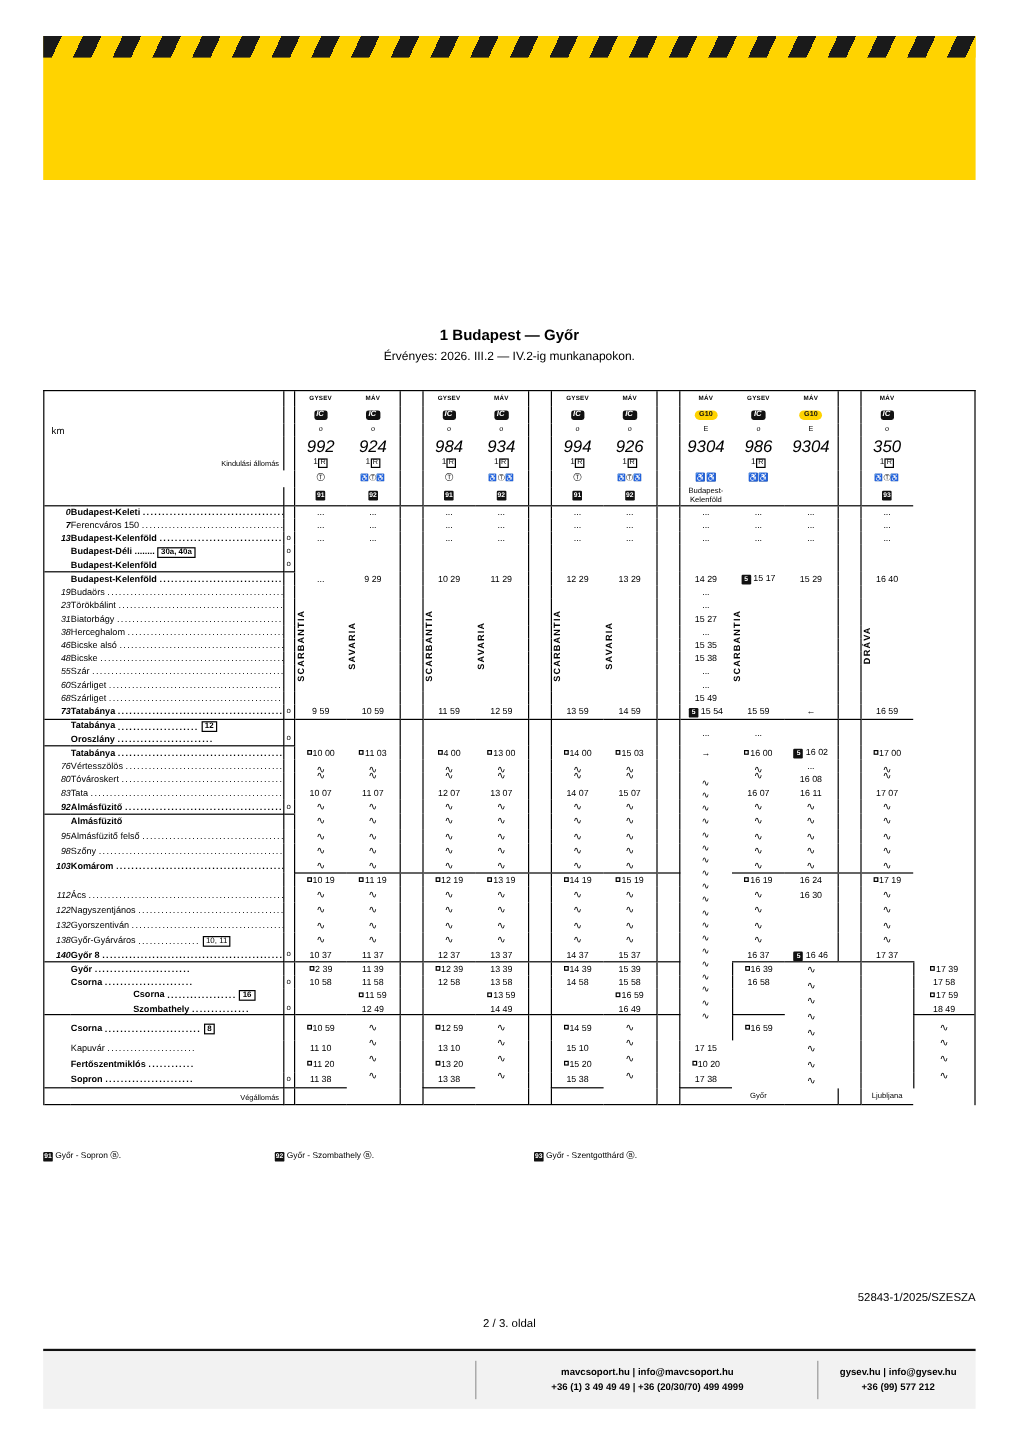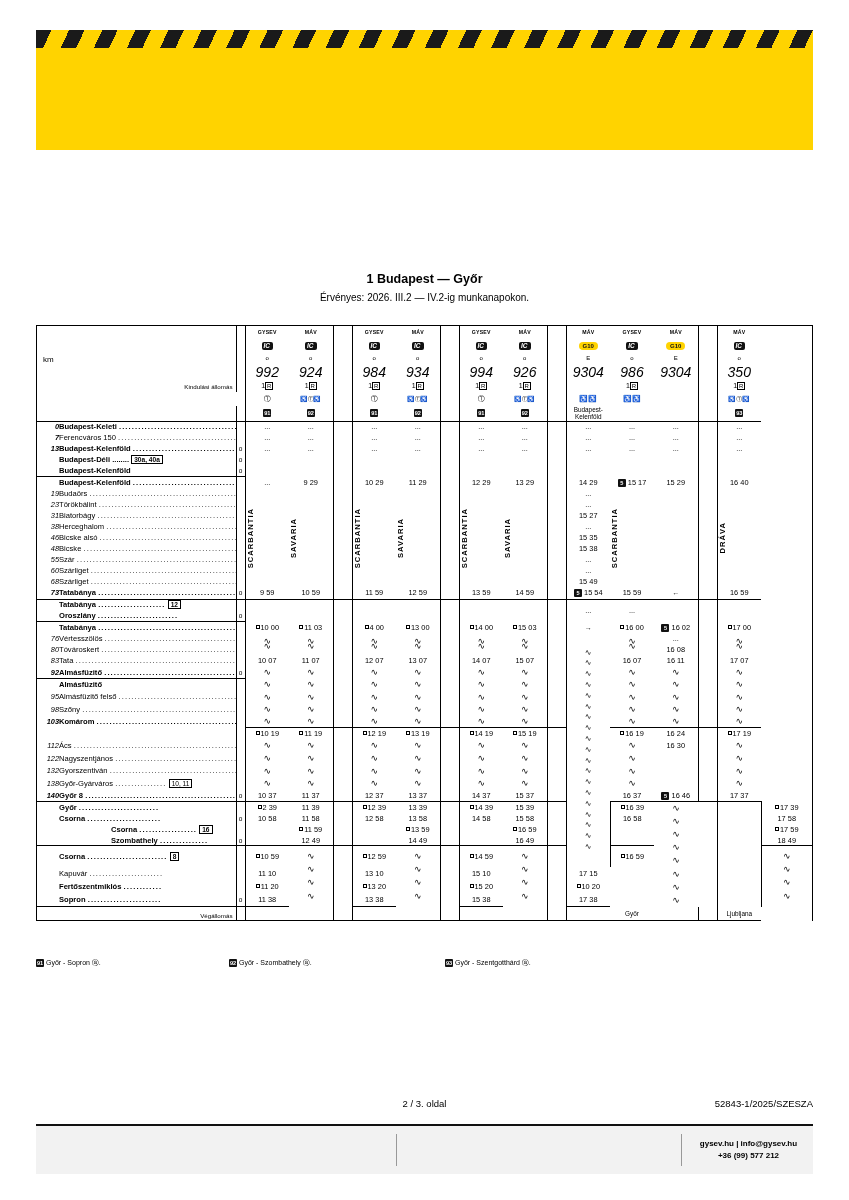--- a/index.html
+++ b/index.html
@@ -202,21 +202,21 @@
   
   .page-no {
     position: absolute;
     left: 0; top: 1098px;
     width: 849px;
     text-align: center;
     font-size: 9.5px;
   }
   .doc-id {
     position: absolute;
-    right: 36px; top: 1098px;
+    right: 36px; top: 1076px;
     font-size: 9.5px;
   }
   .foot-rule {
     position: absolute;
     left: 36px; top: 1124px;
     width: 777px; height: 2px;
     background: #111;
   }
   .foot-bar {
     position: absolute;
@@ -1036,18 +1036,22 @@
     <span>Győr - Szentgotthárd ⓐ.</span>
   </div>
 </div>
 
 <div class="page-no">2 / 3. oldal</div>
 <div class="doc-id">52843-1/2025/SZESZA</div>
 <div class="foot-rule"></div>
 <div class="foot-bar">
 
   <div class="vline" style="left:360px; top:8px; height:32px;"></div>
+  <div class="contact-col" style="left:366px; top:12px; width:275px;">
+    <div class="bold">mavcsoport.hu | info@mavcsoport.hu</div>
+    <div class="bold">+36 (1) 3 49 49 49 | +36 (20/30/70) 499 4999</div>
+  </div>
   <div class="vline" style="left:645px; top:8px; height:32px;"></div>
   <div class="contact-col" style="left:650px; top:12px; width:125px;">
     <div class="bold">gysev.hu | info@gysev.hu</div>
     <div class="bold">+36 (99) 577 212</div>
   </div>
 </div>
 
 </body></html>

